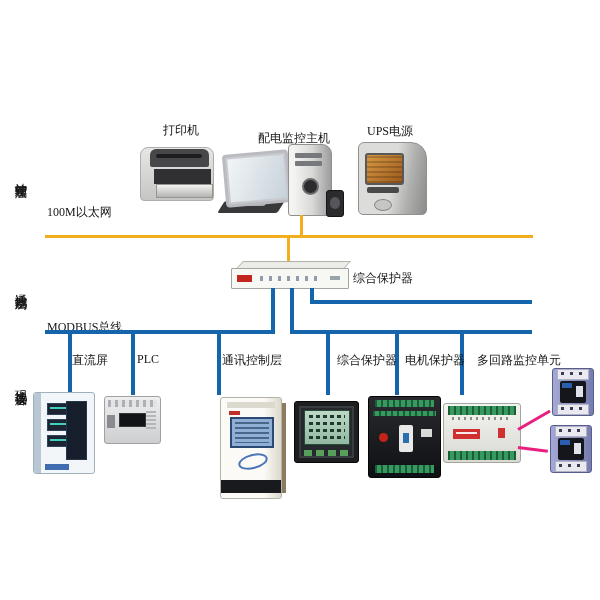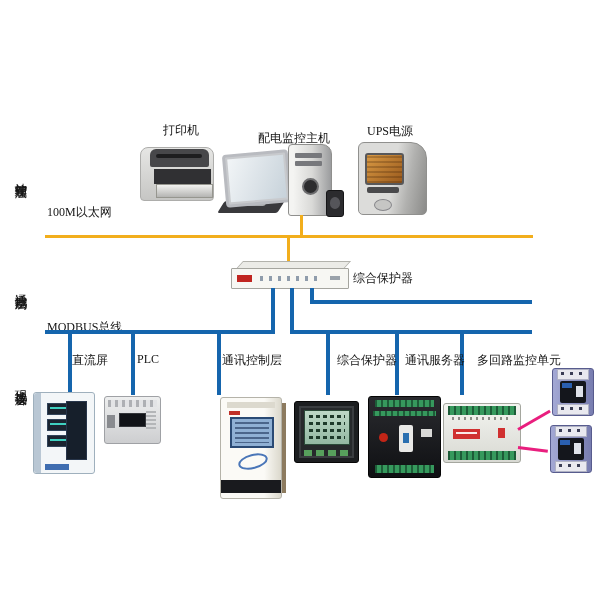--- a/index.html
+++ b/index.html
@@ -204,21 +204,21 @@
   <div class="vline blue" style="left:131px;top:334px;width:4px;height:61px;"></div>
   <div class="vline blue" style="left:217px;top:334px;width:4px;height:61px;"></div>
   <div class="vline blue" style="left:326px;top:334px;width:4px;height:61px;"></div>
   <div class="vline blue" style="left:395px;top:334px;width:4px;height:61px;"></div>
   <div class="vline blue" style="left:460px;top:334px;width:4px;height:61px;"></div>
 
   <div class="lbl" style="left:72px;top:352px;">直流屏</div>
   <div class="lbl" style="left:137px;top:352px;">PLC</div>
   <div class="lbl" style="left:222px;top:352px;">通讯控制层</div>
   <div class="lbl" style="left:337px;top:352px;">综合保护器</div>
-  <div class="lbl" style="left:405px;top:352px;">通讯服务器</div>
+  <div class="lbl" style="left:405px;top:352px;">电机保护器</div>
   <div class="lbl" style="left:477px;top:352px;">多回路监控单元</div>
 
   <div class="dcpanel">
     <div class="edge"></div>
     <div class="meter" style="top:10px;">
         <i></i>
       </div>
     <div class="meter" style="top:26px;">
         <i></i>
       </div>

